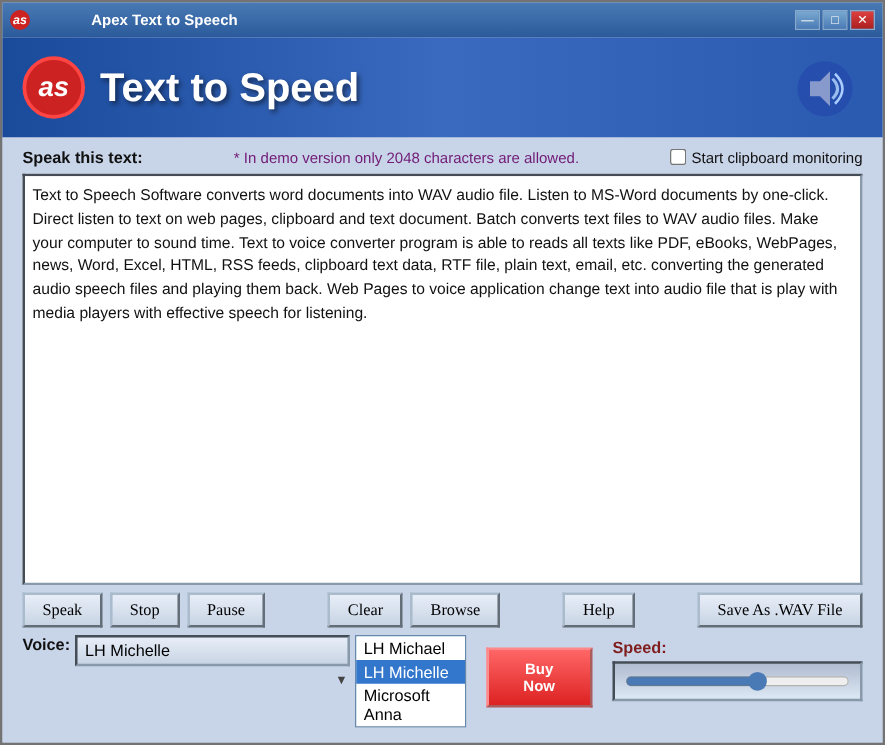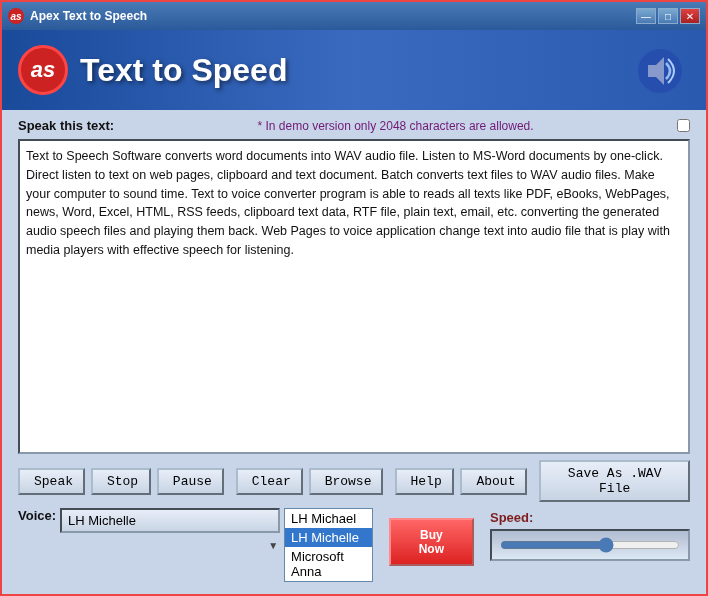--- a/index.html
+++ b/index.html
@@ -10,21 +10,21 @@
       width: 708px;
       height: 596px;
       overflow: hidden;
     }
 
     
     .window {
       width: 708px;
       height: 596px;
       background: #c8d4e8;
-      border: 2px solid #ef4444;
+      border: 2px solid #737373;
       display: flex;
       flex-direction: column;
     }
 
     .title-bar {
       background: linear-gradient(to bottom, #4a7ab5, #2a5a9a);
       height: 28px;
       display: flex;
       align-items: center;
       padding: 0 6px;
@@ -44,20 +44,21 @@
       align-items: center;
       justify-content: center;
       font-size: 10px;
       color: white;
       font-style: italic;
       font-weight: bold;
     }
 
     .title-bar-text {
       flex: 1;
+      margin-left: 43px;
     }
 
     .window-controls {
       display: flex;
       gap: 2px;
     }
 
     .win-btn {
       width: 20px;
       height: 16px;
@@ -188,22 +189,22 @@
     }
 
     .btn {
       padding: 4px 14px;
       border: 2px outset #aabbcc;
       background: linear-gradient(to bottom, #e8eef8, #c8d4e4);
       color: #000;
       cursor: pointer;
       font-size: 13px;
       min-width: 52px;
-      text-align: center;
-      font-family: Liberation Mono, monospace;
+      text-align: right;
+      font-family: Liberation Serif, serif;
     }
 
     .btn-save {
       min-width: 110px;
     }
 
     .spacer { flex: 1; }
 
     
     .bottom-row {
@@ -348,37 +349,37 @@
     </svg>
   </div>
 
   <div class="main-content">
 
     <div class="speak-label-row">
       <span class="speak-label">Speak this text:</span>
       <span class="demo-notice">* In demo version only 2048 characters are allowed.</span>
       <div class="clipboard-check">
         <input type="checkbox" class="checkbox-input" style="">
+        <label>Start clipboard monitoring</label>
       </div>
     </div>
 
     <div class="text-area-wrapper">
       <textarea class="text-area" style="">Text to Speech Software converts word documents into WAV audio file. Listen to MS-Word documents by one-click. Direct listen to text on web pages, clipboard and text document. Batch converts text files to WAV audio files. Make your computer to sound time. Text to voice converter program is able to reads all texts like PDF, eBooks, WebPages, news, Word, Excel, HTML, RSS feeds, clipboard text data, RTF file, plain text, email, etc. converting the generated audio speech files and playing them back. Web Pages to voice application change text into audio file that is play with media players with effective speech for listening.</textarea>
     </div>
 
     <div class="buttons-row">
       <button class="btn">Speak</button>
       <button class="btn">Stop</button>
       <button class="btn">Pause</button>
       <div class="spacer"></div>
       <button class="btn">Clear</button>
       <button class="btn">Browse</button>
       <div class="spacer"></div>
       <button class="btn">Help</button>
-      <button class="btn">About</button>
       <div class="spacer"></div>
       <button class="btn btn-save">Save As .WAV File</button>
     </div>
 
     <div class="bottom-row">
 
       <div class="voice-section">
         <span class="voice-label">Voice:</span>
         <div class="voice-select-wrapper">
           <select class="voice-select">

